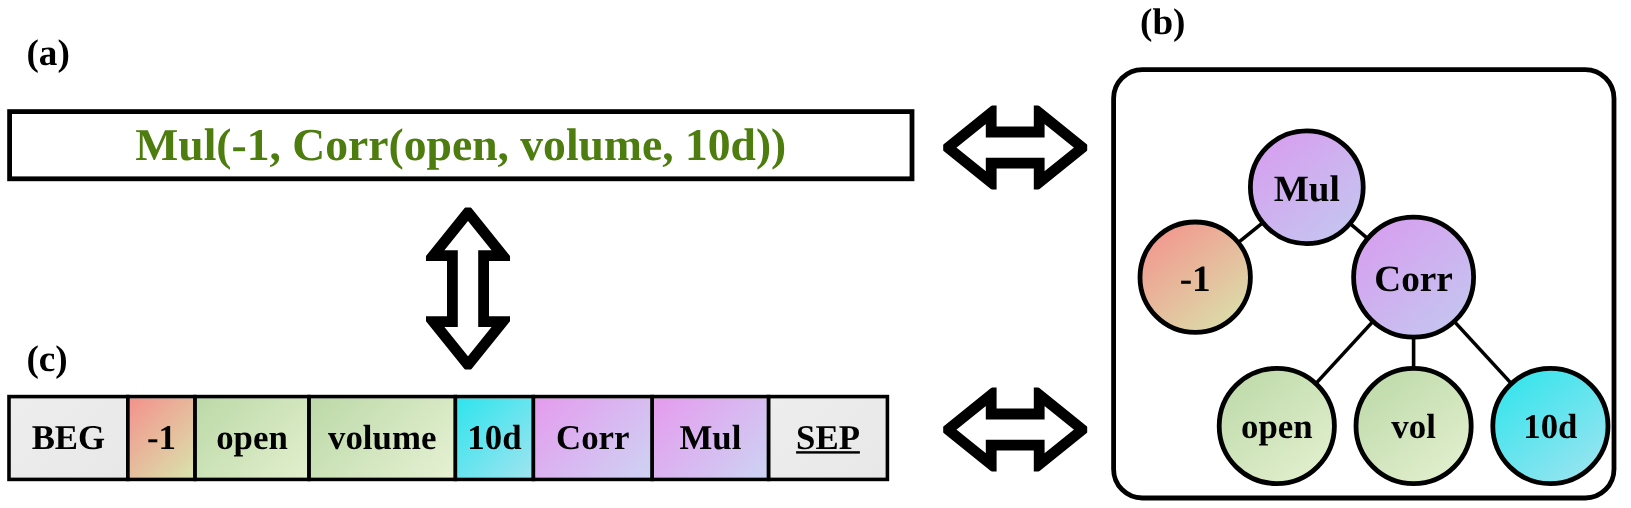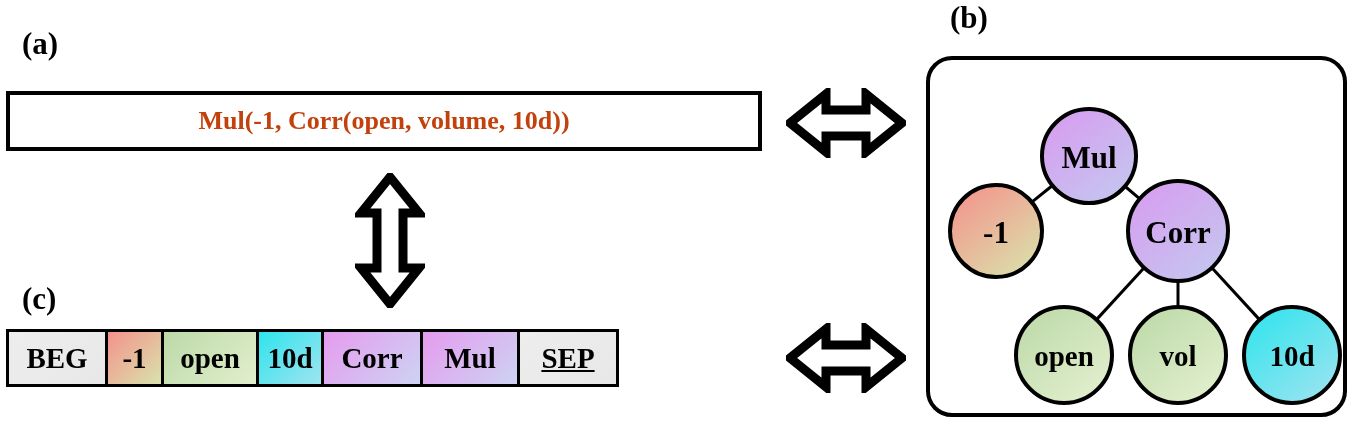--- a/index.html
+++ b/index.html
@@ -35,32 +35,32 @@
     width: 756px;
     height: 60px;
     box-sizing: border-box;
     border: 4px solid #000;
     background: #ffffff;
     display: flex;
     align-items: center;
     justify-content: center;
   }
   #expr-text {
-    font-size: 26px;
-    font-weight: bold;
-    color: #c2410c;
+    font-size: 38px;
+    font-weight: bold;
+    color: #4d7c0f;
     white-space: nowrap;
   }
 
   
   #token-strip {
     position: absolute;
     left: 6px;
     top: 329px;
-    height: 58px;
+    height: 72px;
     display: flex;
     align-items: stretch;
   }
   .token {
     box-sizing: border-box;
     border: 3px solid #000;
     margin-right: -3px;
     display: flex;
     align-items: center;
     justify-content: center;
@@ -128,20 +128,23 @@
 <div id="token-strip">
     <div class="token" style="width: 102px; background: linear-gradient(135deg, rgb(237, 237, 237) 0%, rgb(232, 232, 232) 100%);">
       <span>BEG</span>
     </div>
     <div class="token" style="width: 59px; background: linear-gradient(135deg, rgb(244, 146, 140) 0%, rgb(217, 227, 172) 100%);">
       <span>-1</span>
     </div>
     <div class="token" style="width: 98px; background: linear-gradient(135deg, rgb(188, 217, 168) 0%, rgb(226, 239, 205) 100%);">
       <span>open</span>
     </div>
+    <div class="token" style="width: 125px; background: linear-gradient(135deg, rgb(188, 217, 168) 0%, rgb(230, 241, 211) 100%);">
+      <span>volume</span>
+    </div>
     <div class="token" style="width: 68px; background: linear-gradient(135deg, rgb(47, 228, 237) 0%, rgb(159, 228, 240) 100%);">
       <span>10d</span>
     </div>
     <div class="token" style="width: 102px; background: linear-gradient(135deg, rgb(229, 155, 238) 0%, rgb(205, 211, 243) 100%);">
       <span>Corr</span>
     </div>
     <div class="token" style="width: 100px; background: linear-gradient(135deg, rgb(229, 155, 238) 0%, rgb(205, 211, 243) 100%);">
       <span>Mul</span>
     </div>
     <div class="token" style="width: 102px; background: linear-gradient(135deg, rgb(237, 237, 237) 0%, rgb(232, 232, 232) 100%); text-decoration: underline;">

